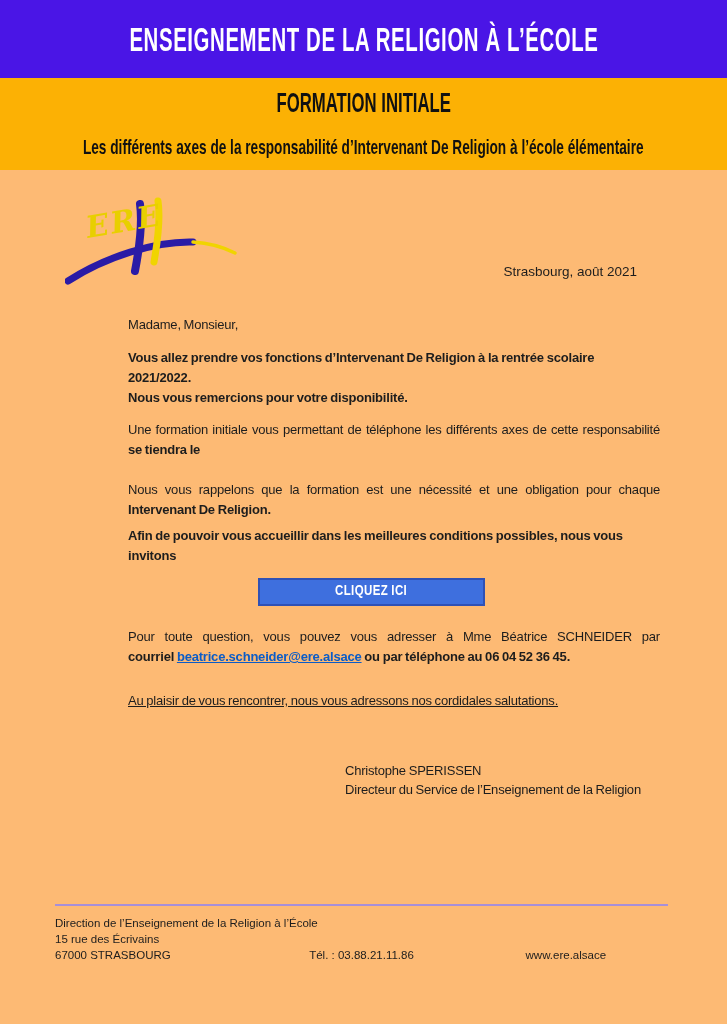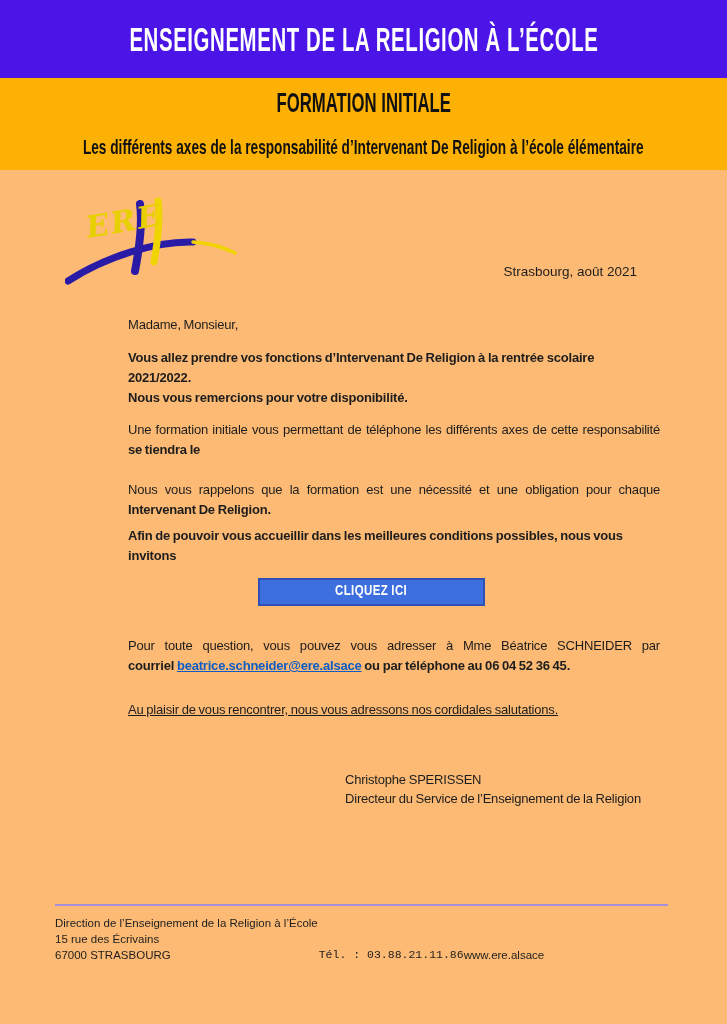--- a/index.html
+++ b/index.html
@@ -60,32 +60,32 @@
   .para4 { margin-top:6px; }
   .doodle-button {
     margin-top:12px; margin-left:130px; width:227px; height:28px;
     background:#3e6fde; border:2px solid #2f51b5;
     display:flex; align-items:flex-start; justify-content:center; cursor:pointer;
   }
   .btn-label {
     color:#ffffff; font-weight:bold; font-size:14px; white-space:nowrap;
     display:inline-block; transform:scaleX(0.82); letter-spacing:0.5px;
   }
-  .para5 { margin-top:30px; }
+  .para5 { margin-top:21px; }
   .para6 { margin-top:24px;text-decoration:underline; }
   .email-link { color:#0b5cc7; text-decoration:underline; }
   .signature { margin-top:50px; margin-left:217px; width:320px; line-height:19px; }
   
   .footer { position:absolute; left:55px; right:59px; top:904px; }
   .footer-rule { border-top:2px solid #a78fd9; }
   .footer-lines { padding-top:9px; font-size:11.5px; line-height:16px; color:#1d1d1d; }
   .footer-row3 { display:flex; }
   .footer-row3 > span { flex:1; }
-  .footer-phone { text-align:right;font-family:Liberation Mono, monospace; }
-  .footer-site { text-align:left; }
+  .footer-phone { text-align:center; }
+  .footer-site { text-align:center; }
 </style>
 </head>
 <body>
 
 <div class="page">
 
   <div class="band-purple">
     <span class="band-title">ENSEIGNEMENT DE LA RELIGION À L’ÉCOLE</span>
   </div>
   <div class="band-amber">

